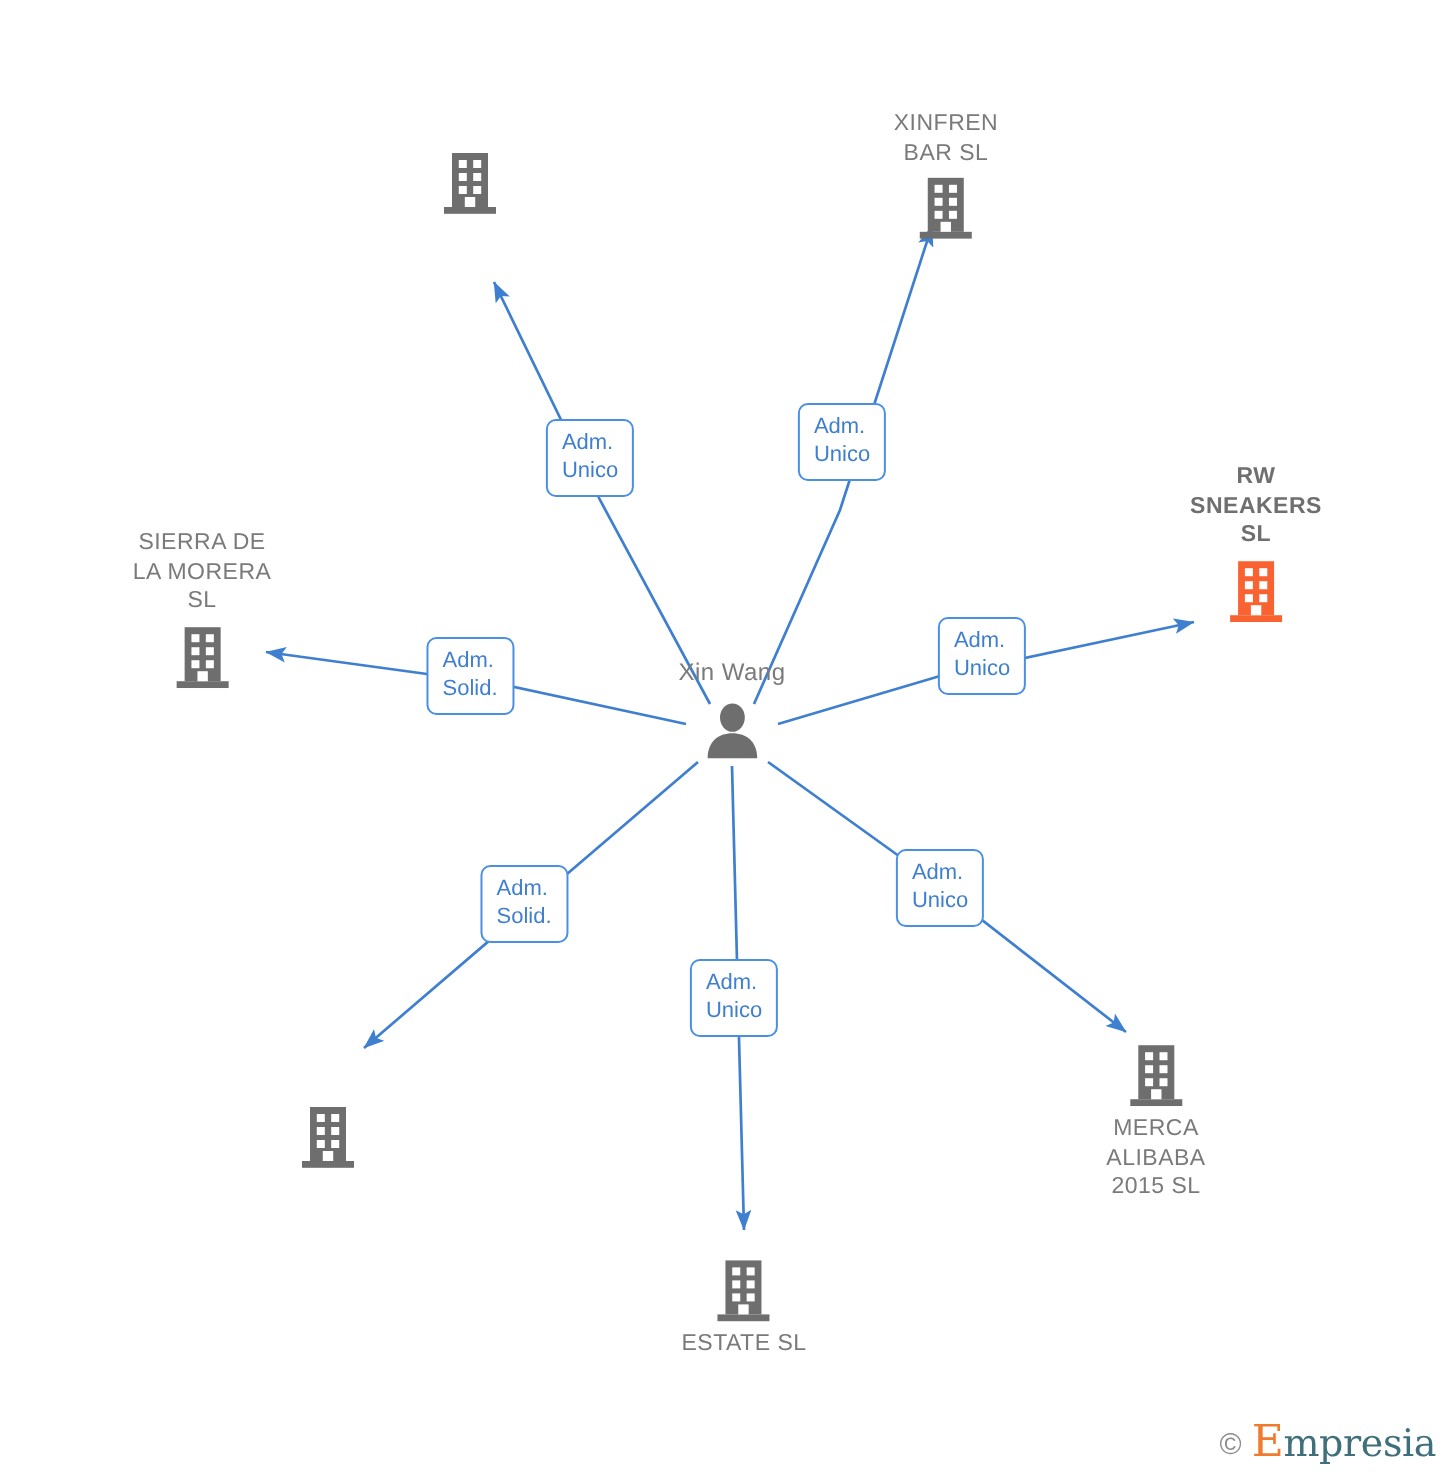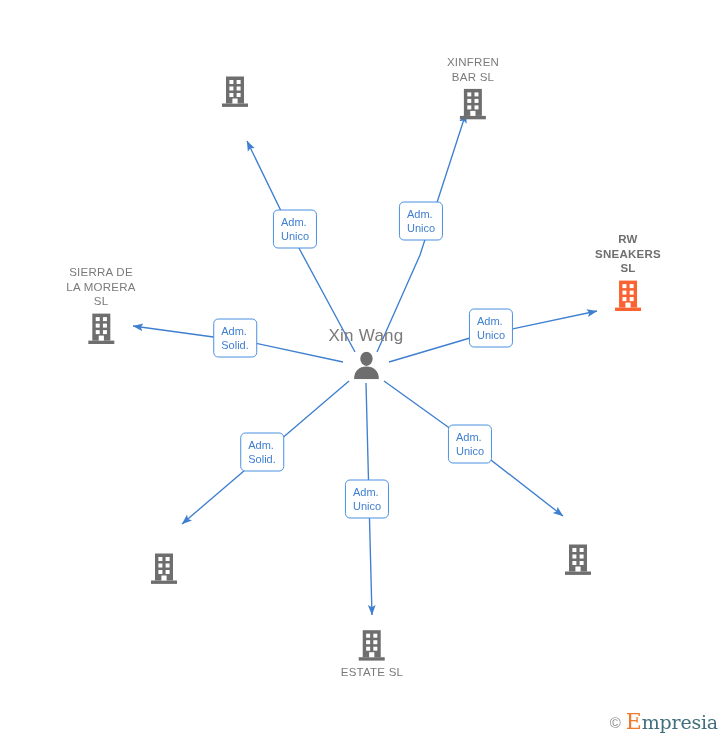--- a/index.html
+++ b/index.html
@@ -158,21 +158,21 @@
       <rect x="9.4" y="12" width="4" height="4" fill="#fff"></rect>
       <rect x="16.6" y="12" width="4" height="4" fill="#fff"></rect>
       <rect x="9.4" y="18.5" width="4" height="4" fill="#fff"></rect>
       <rect x="16.6" y="18.5" width="4" height="4" fill="#fff"></rect>
       <rect x="12.4" y="24" width="5.2" height="5" fill="#fff"></rect>
     </svg>
   </div>
 </div>
 
 <div class="node label-top" style="left:366px;top:354px">
-  <div class="node-label" style="font-size:17px;text-align:right;">Xin Wang</div>
+  <div class="node-label" style="font-size:12px;text-align:right;">Xin Wang</div>
   <div class="icon-wrap" style="margin-top:7px;">
     <svg width="30" height="28" viewBox="0 0 30 28" xmlns="http://www.w3.org/2000/svg">
       <ellipse cx="15" cy="7.6" rx="6.2" ry="7.1" fill="#6e6e6e"></ellipse>
       <path d="M2.6,28 C2.6,19.6 7.9,15.4 15,15.4 C22.1,15.4 27.4,19.6 27.4,28 Z" fill="#6e6e6e"></path>
     </svg>
   </div>
 </div>
 
 <div class="node label-bottom" style="left:164px;top:570px">
   <div class="icon-wrap">
@@ -214,18 +214,21 @@
       <rect x="2" y="29" width="26" height="3.4" fill="#6e6e6e"></rect>
       <rect x="9.4" y="5.5" width="4" height="4" fill="#fff"></rect>
       <rect x="16.6" y="5.5" width="4" height="4" fill="#fff"></rect>
       <rect x="9.4" y="12" width="4" height="4" fill="#fff"></rect>
       <rect x="16.6" y="12" width="4" height="4" fill="#fff"></rect>
       <rect x="9.4" y="18.5" width="4" height="4" fill="#fff"></rect>
       <rect x="16.6" y="18.5" width="4" height="4" fill="#fff"></rect>
       <rect x="12.4" y="24" width="5.2" height="5" fill="#fff"></rect>
     </svg>
   </div>
+  <div class="node-label">MERCA
+ALIBABA
+2015  SL</div>
 </div>
 
 <div id="watermark">
   <span class="copy">©</span>
   <span class="brand"><span class="cap">E</span><span>mpresia</span></span>
 </div>
 
 </body></html>

